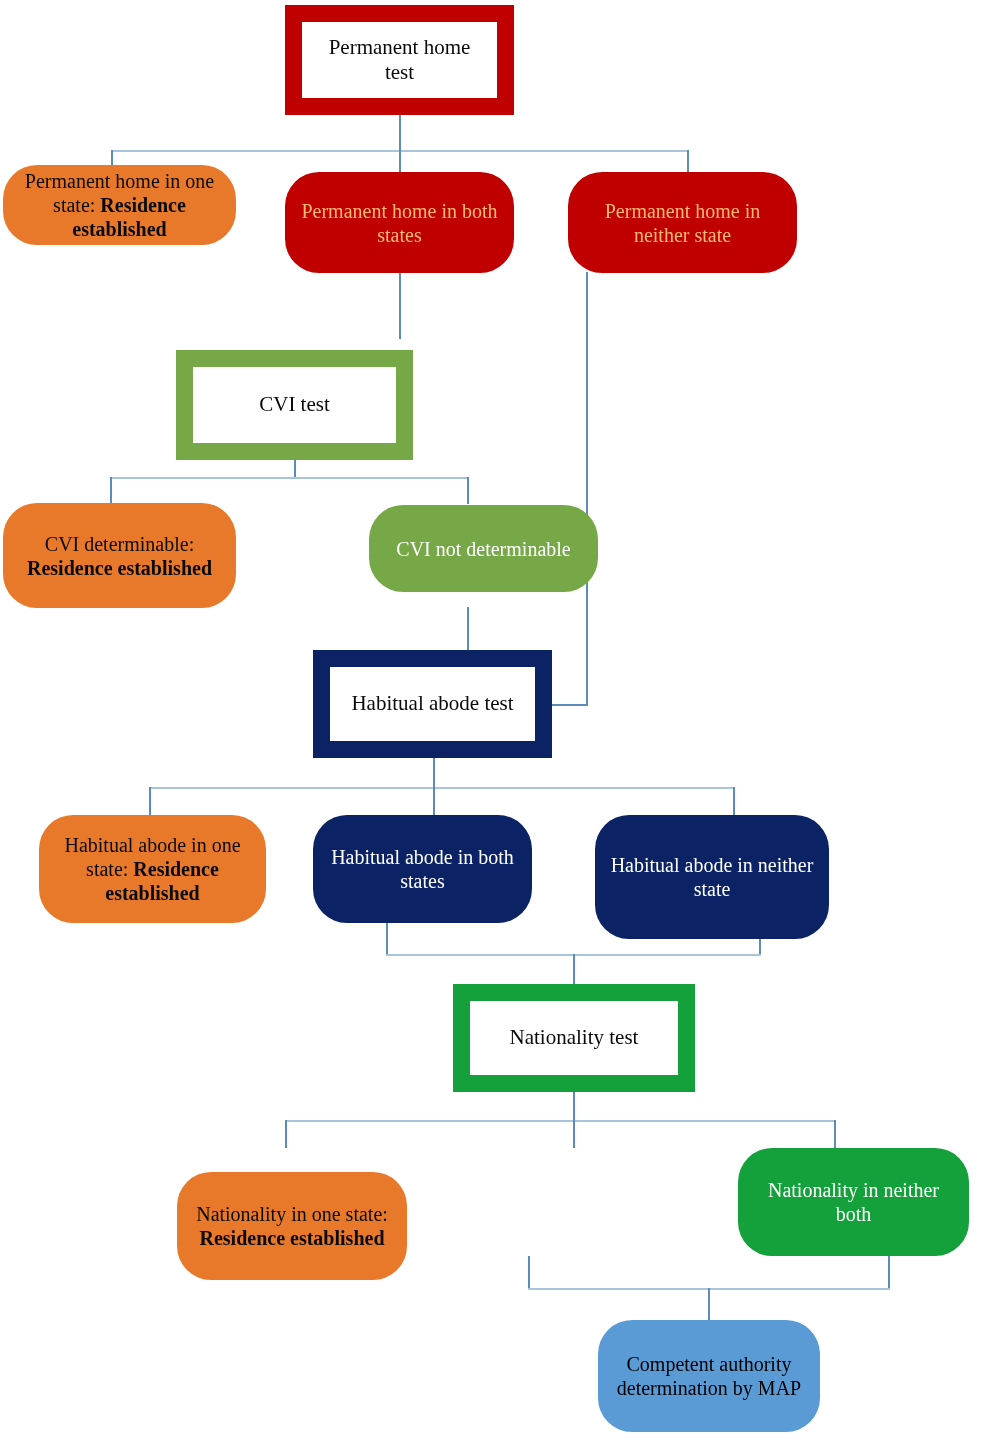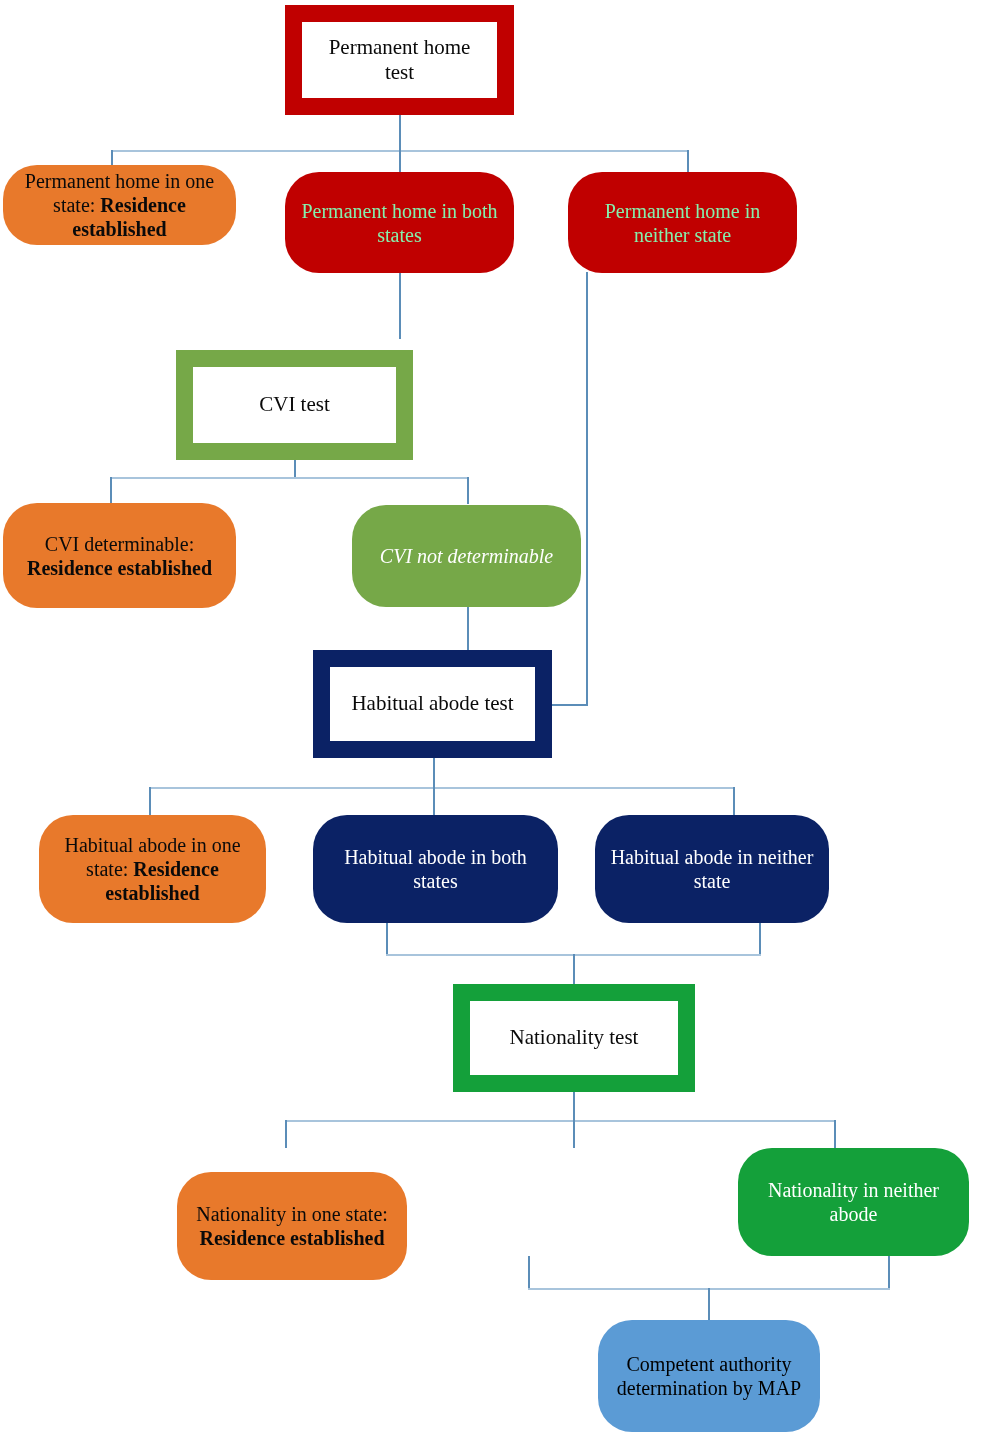--- a/index.html
+++ b/index.html
@@ -55,21 +55,21 @@
   .test.olive  { border: 17px solid #76A848; }
   .test.navy   { border: 17px solid #0B2265; }
   .test.green  { border: 17px solid #14A03A; }
 
   
   .pill {
     border-radius: 34px;
     font-size: 20px;
   }
   .pill.orange { background: #E8792B; color: #0a0a0a; }
-  .pill.red    { background: #C00000; color: #86efac; }
+  .pill.red    { background: #C00000; color: #fdba74; }
   .pill.olive  { background: #76A848; color: #ffffff; }
   .pill.navy   { background: #0B2265; color: #ffffff; }
   .pill.green  { background: #14A03A; color: #ffffff; }
   .pill.blue   { background: #5B9BD5; color: #000000; }
 
   .node b { font-weight: bold; }
 </style>
 </head>
 <body>
 
@@ -132,50 +132,50 @@
   </div>
 
   <div class="node test olive" style="left:176px; top:350px; width:237px; height:110px;">
     <span class="txt">CVI test</span>
   </div>
 
   <div class="node pill orange" style="left:3px; top:503px; width:233px; height:105px;">
     <span class="txt"><span>CVI determinable: </span><b>Residence established</b></span>
   </div>
 
-  <div class="node pill olive" style="left:352px; top:505px; width:229px; height:102px;font-style:italic;">
+  <div class="node pill olive" style="left:369px; top:505px; width:229px; height:87px;">
     <span class="txt">CVI not determinable</span>
   </div>
 
   <div class="node test navy" style="left:313px; top:650px; width:239px; height:108px;">
     <span class="txt">Habitual abode test</span>
   </div>
 
   <div class="node pill orange" style="left:39px; top:815px; width:227px; height:108px;">
     <span class="txt"><span>Habitual abode in one state: </span><b>Residence established</b></span>
   </div>
 
-  <div class="node pill navy" style="left:313px; top:815px; width:245px; height:108px;">
+  <div class="node pill navy" style="left:313px; top:815px; width:219px; height:108px;">
     <span class="txt">Habitual abode in both states</span>
   </div>
 
-  <div class="node pill navy" style="left:595px; top:815px; width:234px; height:108px;">
+  <div class="node pill navy" style="left:595px; top:815px; width:234px; height:124px;">
     <span class="txt">Habitual abode in neither state</span>
   </div>
 
   <div class="node test green" style="left:453px; top:984px; width:242px; height:108px;">
     <span class="txt">Nationality test</span>
   </div>
 
   <div class="node pill orange" style="left:177px; top:1128px; width:230px; height:108px;margin-top:44px;">
     <span class="txt"><span>Nationality in one state: </span><b>Residence established</b></span>
   </div>
 
 
   <div class="node pill green" style="left:738px; top:1148px; width:231px; height:108px;">
-    <span class="txt">Nationality in neither abode</span>
+    <span class="txt">Nationality in neither both</span>
   </div>
 
   <div class="node pill blue" style="left:598px; top:1320px; width:222px; height:112px;">
     <span class="txt">Competent authority determination by MAP</span>
   </div>
 
 </div>
 
 </body></html>

